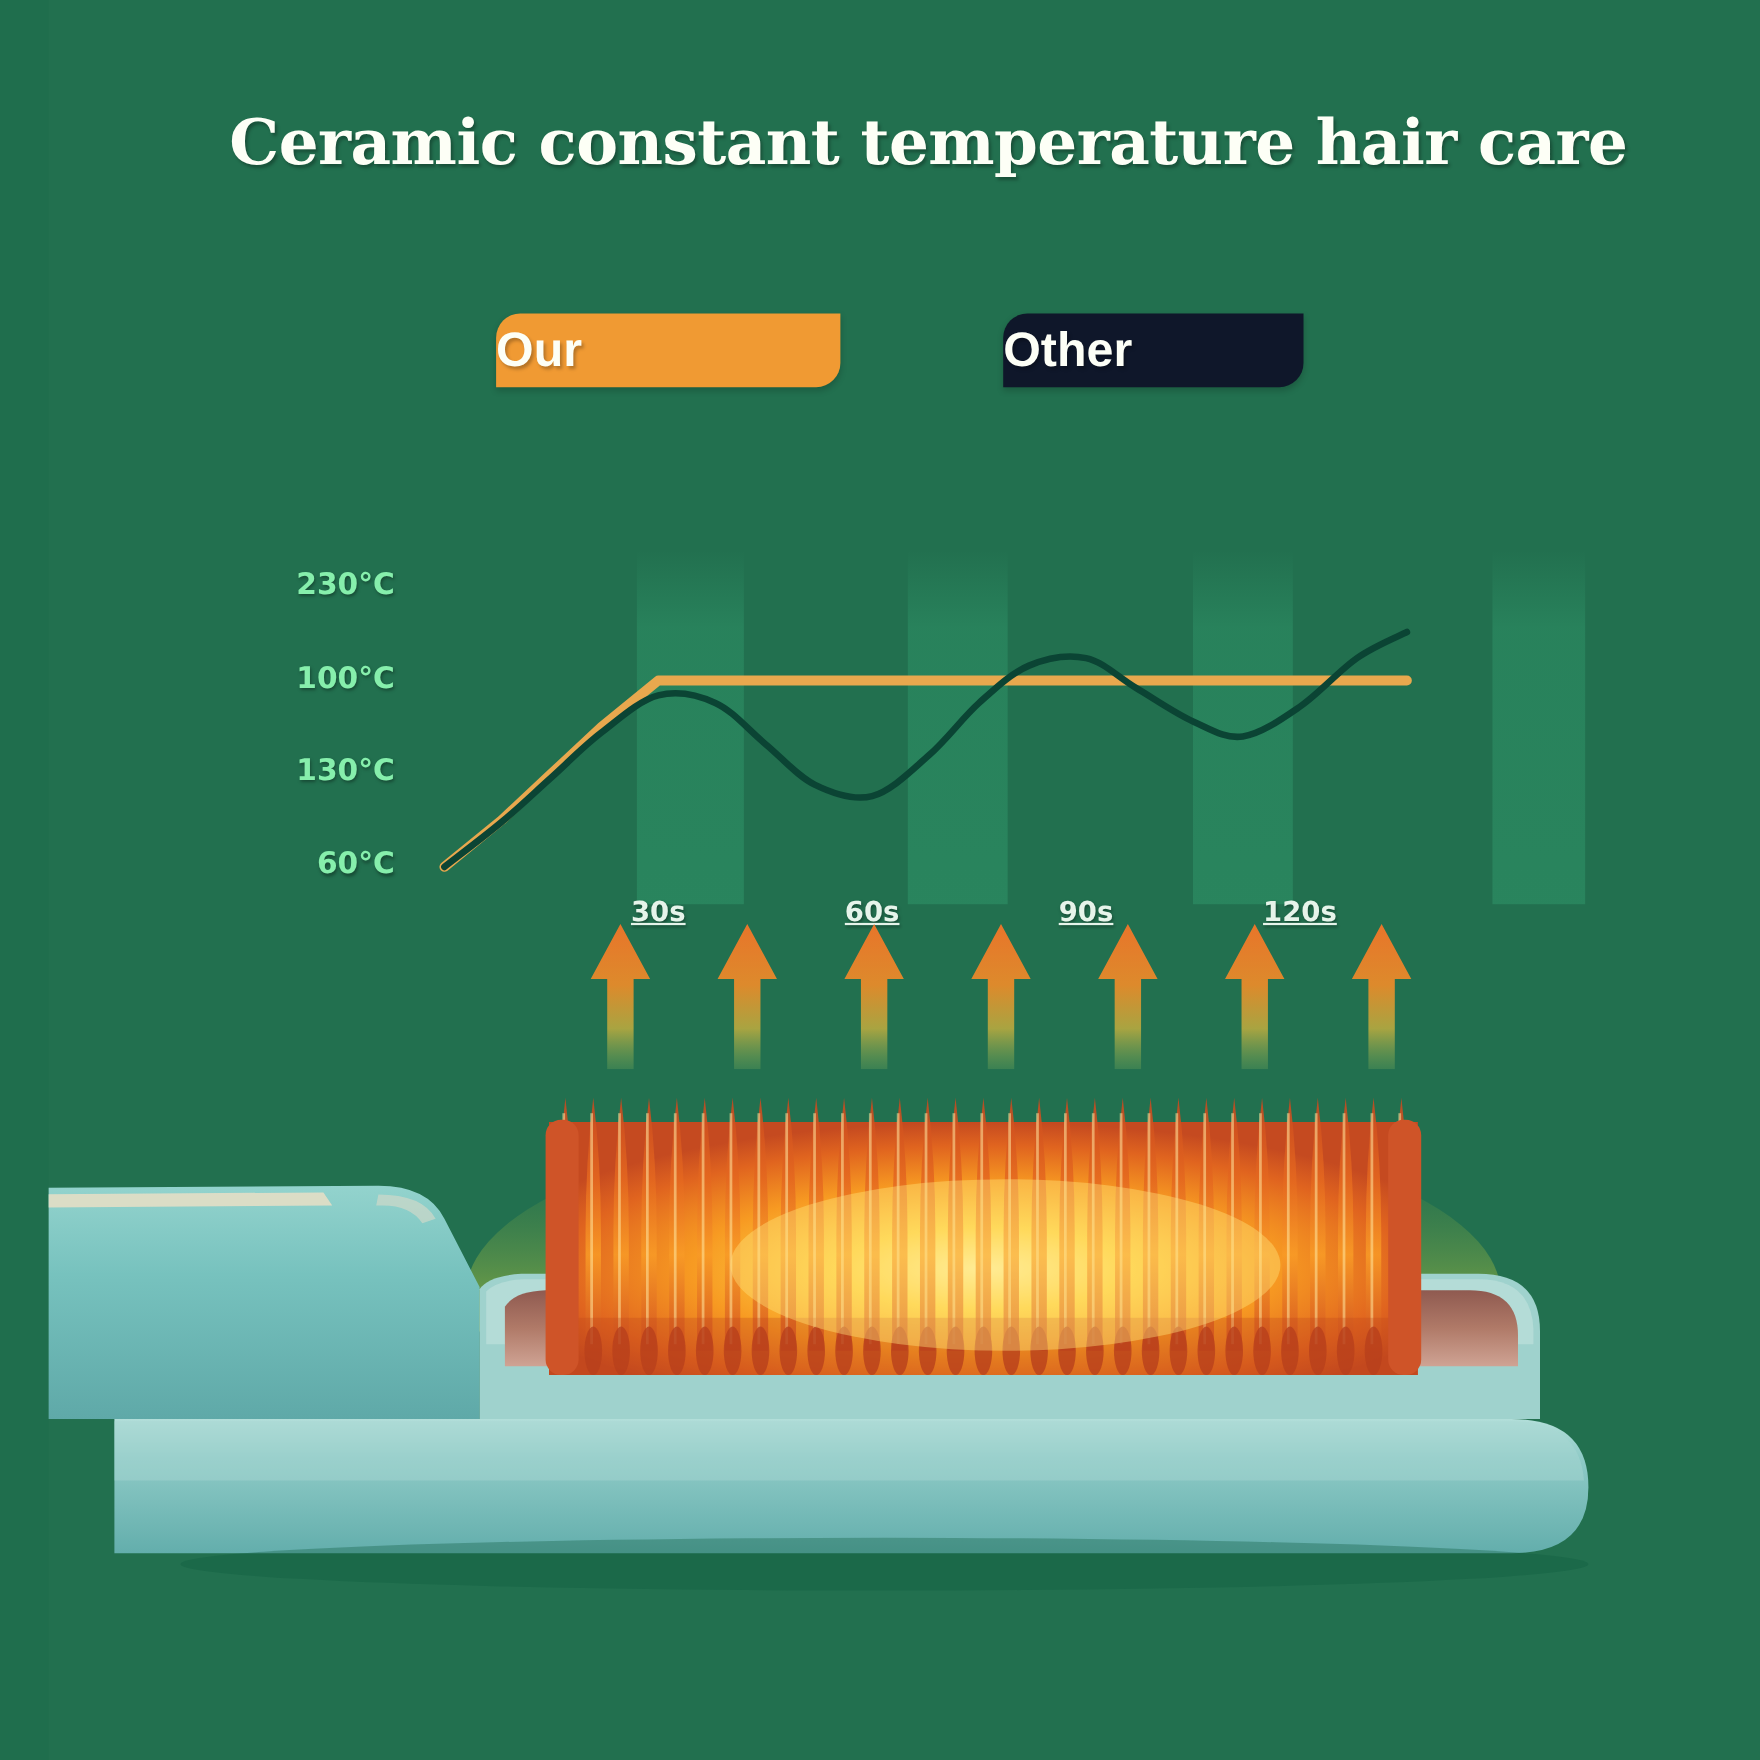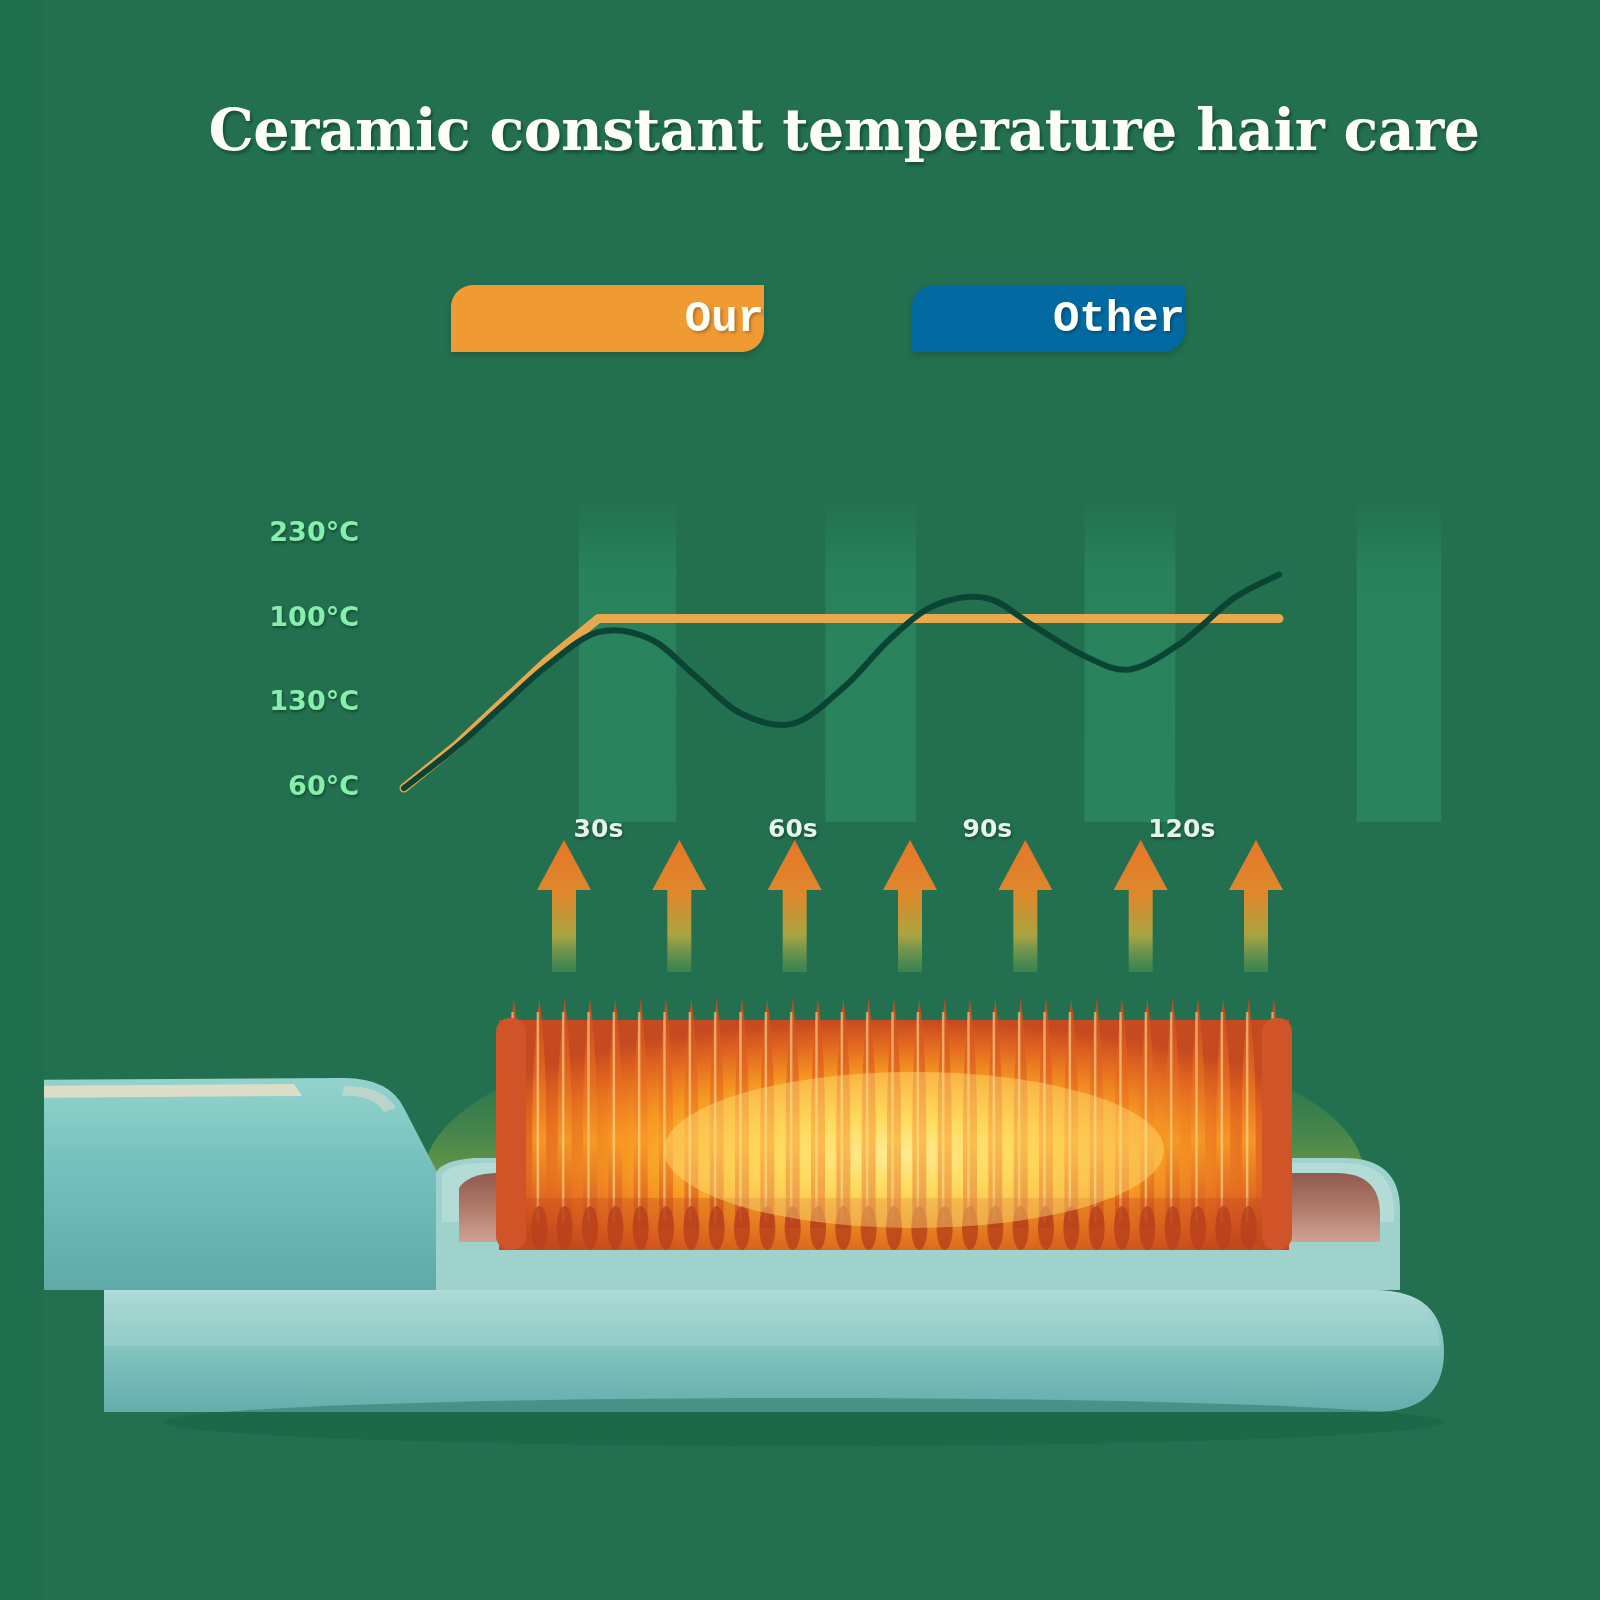--- a/index.html
+++ b/index.html
@@ -33,40 +33,40 @@
     text-shadow: 2px 3px 3px rgba(0,0,0,0.30);
     white-space: nowrap;
   }
 
   
   .badge {
     position: absolute;
     height: 67px;
     display: flex;
     align-items: center;
-    justify-content: flex-end;
-    font-family: Liberation Mono, monospace;
+    justify-content: flex-start;
+    font-family: Liberation Sans, sans-serif;
     font-weight: bold;
     font-size: 44px;
     color: #fdfff6;
     text-shadow: 2px 2px 3px rgba(0,0,0,0.25);
     box-shadow: 0 3px 6px rgba(0,0,0,0.18);
   }
   #badge-our {
     left: 407px;
     top: 285px;
     width: 313px;
     background: #f09a33;
     border-radius: 22px 0 22px 0;
   }
   #badge-other {
     left: 868px;
     top: 285px;
     width: 273px;
-    background: #0369a1;
+    background: #0f172a;
     border-radius: 22px 0 22px 0;
   }
 
   
   #chart {
     position: absolute;
     left: 0;
     top: 0;
     width: 1600px;
     height: 1600px;
@@ -94,20 +94,21 @@
     position: absolute;
     top: 814px;
     width: 120px;
     margin-left: -60px;
     text-align: center;
     font-family: "DejaVu Sans", sans-serif;
     font-weight: bold;
     font-size: 25px;
     color: #e6f4ea;
     text-shadow: 1px 2px 3px rgba(0,0,0,0.35);
+    text-decoration: underline;
   }
 
   
   #arrows { position: absolute; left:0; top: 832px; width: 1600px; height: 140px; }
 
   
   #product { position: absolute; left: 0; top: 960px; width: 1600px; height: 640px; }
 </style>
 </head>
 <body>

